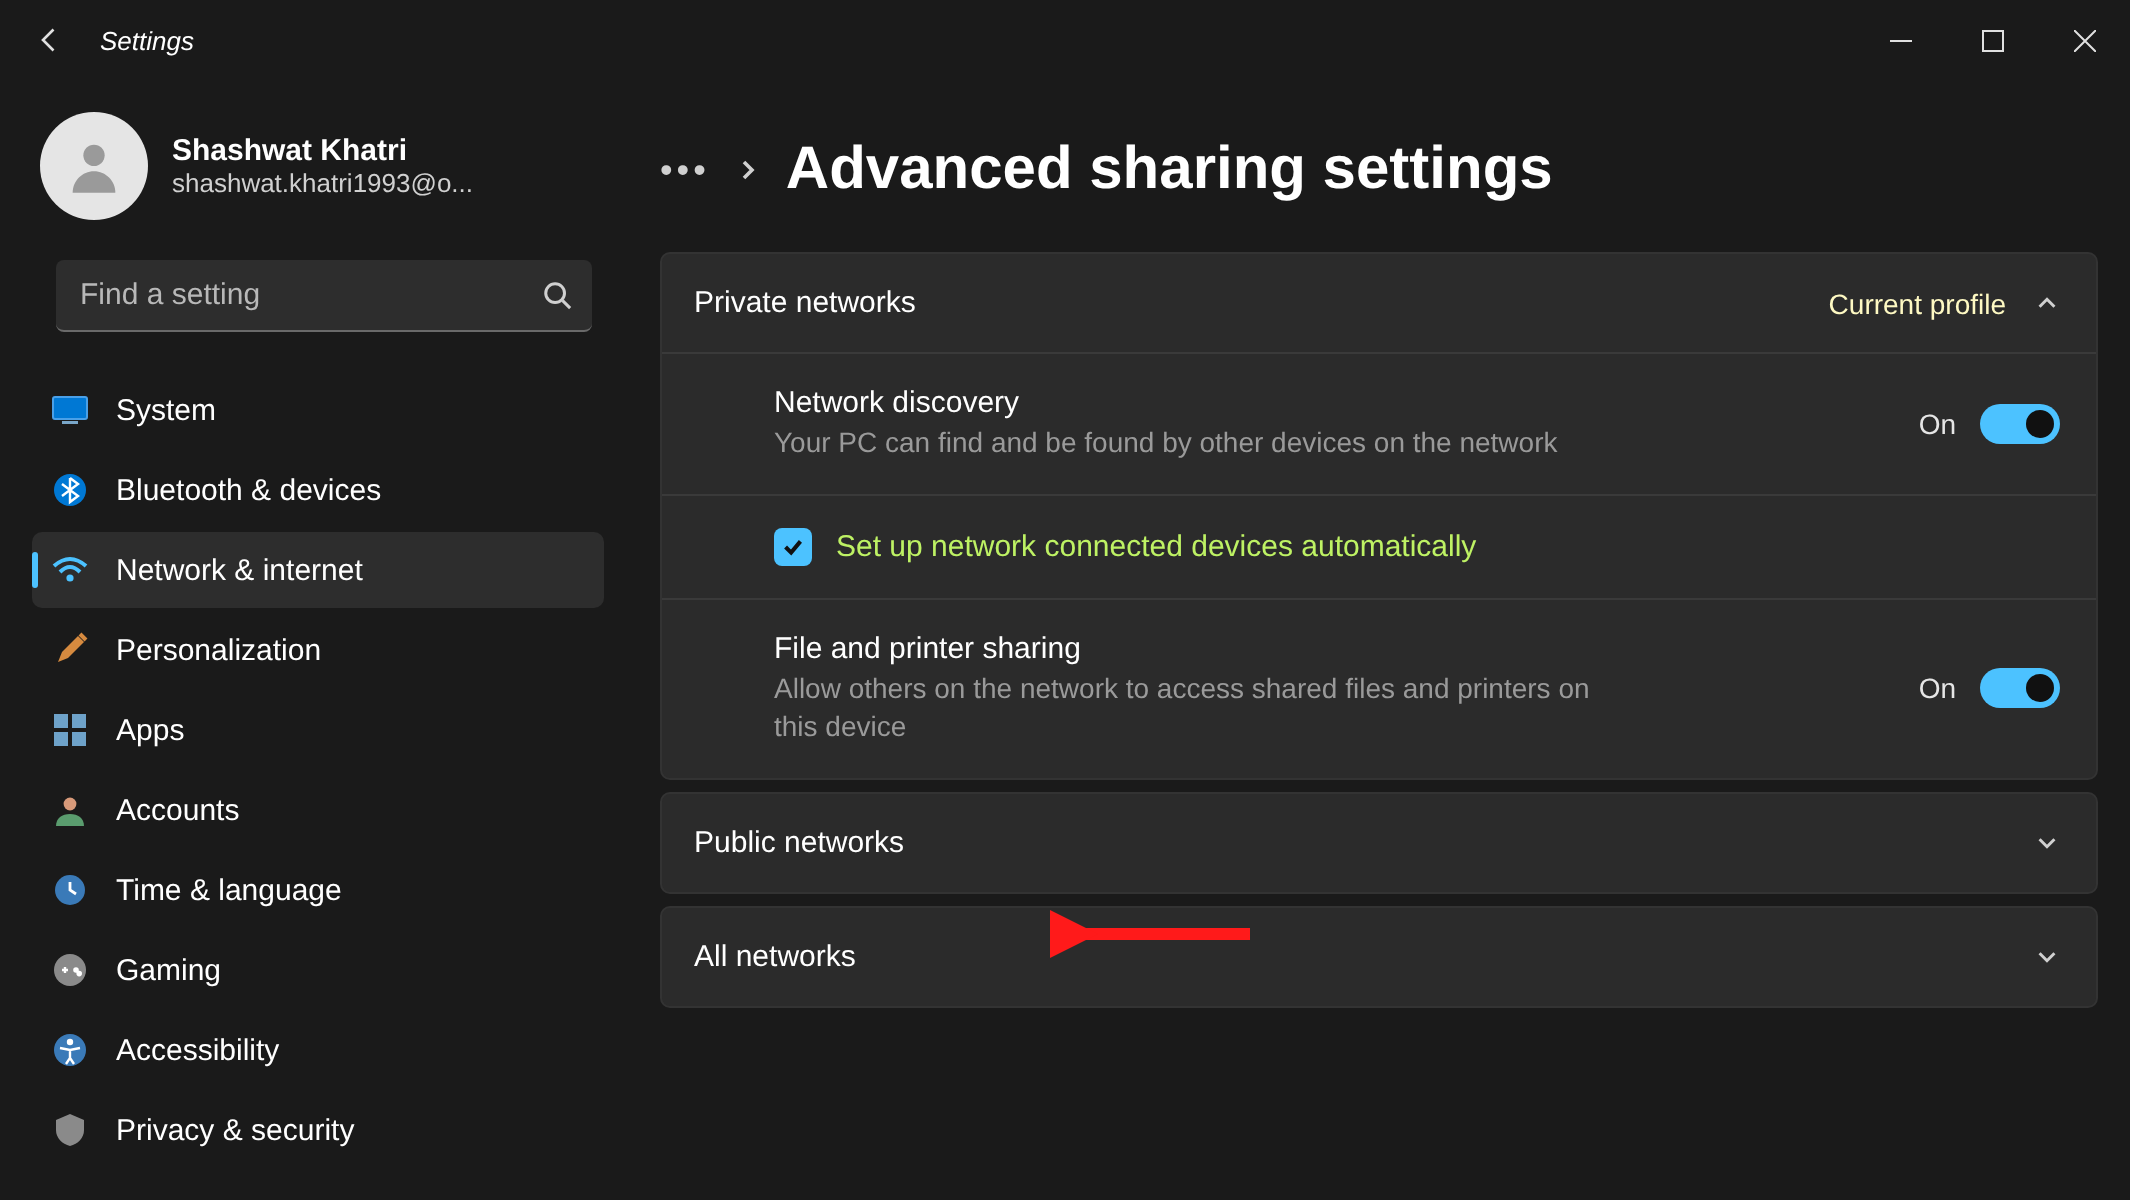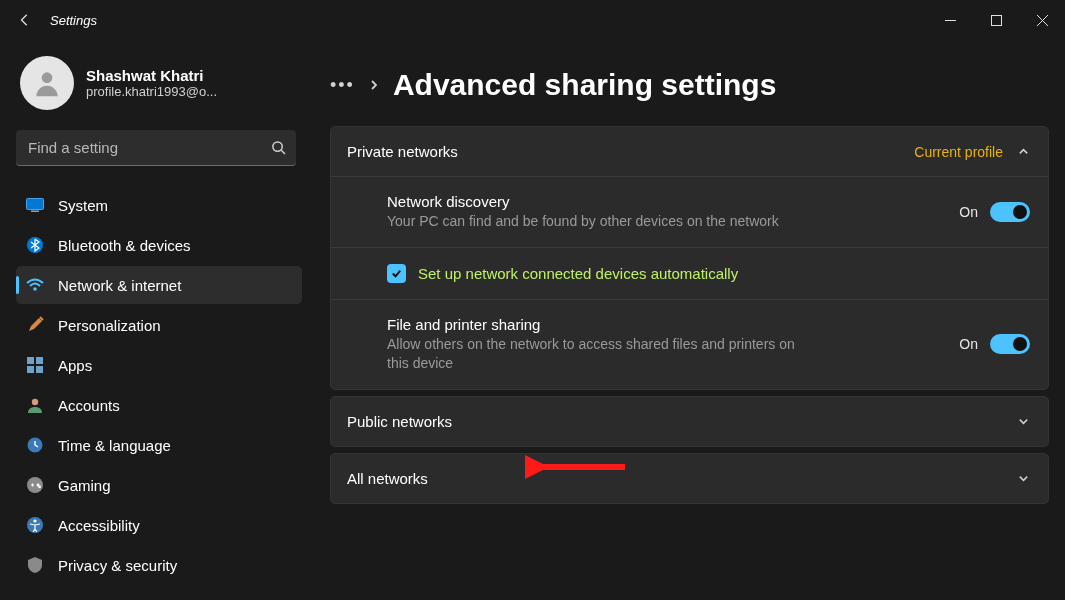--- a/index.html
+++ b/index.html
@@ -60,21 +60,21 @@
   .profile-name { font-size: 15px; font-weight: 600; color: #ffffff; }
   .profile-email { font-size: 13px; color: #d0d0d0; white-space: nowrap; overflow: hidden; text-overflow: ellipsis; max-width: 190px; }
 
   .search-row {
     display: flex; align-items: center;
     background: #2d2d2d;
     border-radius: 4px;
     border-bottom: 1px solid #6a6a6a;
     padding: 0 10px 0 12px;
     height: 36px;
-    margin: 6px 6px 20px 0;
+    margin: 6px 6px 20px 12px;
   }
   .search-row input {
     flex: 1;
     background: transparent;
     border: none;
     outline: none;
     color: #fff;
     font-size: 15px;
   }
   .search-row input::placeholder { color: #b8b8b8; }
@@ -120,21 +120,21 @@
     border-radius: 5px;
     margin-bottom: 6px;
   }
   .panel-header, .panel-row, .panel-subrow {
     display: flex;
     align-items: center;
     padding: 16px 18px 16px 16px;
   }
   .panel-header { cursor: pointer; justify-content: space-between; }
   .panel-header .ph-title { font-size: 15px; }
-  .ph-right { display: flex; align-items: center; gap: 14px; color: #eab308; font-size: 14px; }
+  .ph-right { display: flex; align-items: center; gap: 14px; color: #fef9c3; font-size: 14px; }
   .chev { width: 13px; height: 13px; stroke: #d0d0d0; fill: none; stroke-width: 1.6; }
 
   .panel-row {
     border-top: 1px solid #3a3a3a;
     padding-left: 56px;
     gap: 18px;
     justify-content: space-between;
   }
   .row-text .row-title { font-size: 15px; color: #ffffff; margin-bottom: 2px; }
   .row-text .row-desc { font-size: 14px; color: #9a9a9a; line-height: 1.35; max-width: 430px; }
@@ -206,21 +206,21 @@
   <aside class="sidebar">
     <div class="profile">
       <div class="avatar">
         <svg viewBox="0 0 24 24">
             <circle cx="12" cy="8" r="4"></circle>
             <path d="M4 22c0-4.4 3.6-8 8-8s8 3.6 8 8"></path>
           </svg>
       </div>
       <div>
         <div class="profile-name">Shashwat Khatri</div>
-        <div class="profile-email">profile.khatri1993@o...</div>
+        <div class="profile-email">shashwat.khatri1993@o...</div>
       </div>
     </div>
 
     <div class="search-row">
       <input type="text" placeholder="Find a setting" style="">
       <svg viewBox="0 0 16 16">
           <circle cx="7" cy="7" r="5"></circle>
           <path d="M11 11 L15 15"></path>
         </svg>
     </div>

